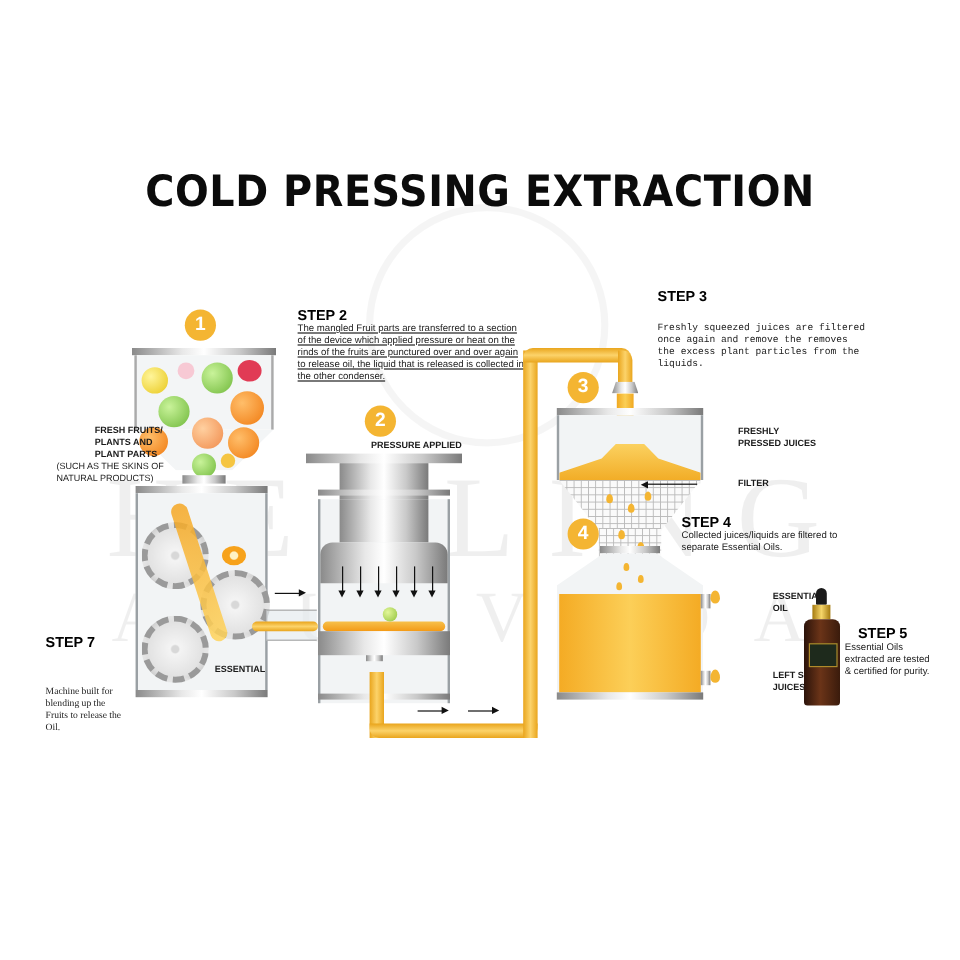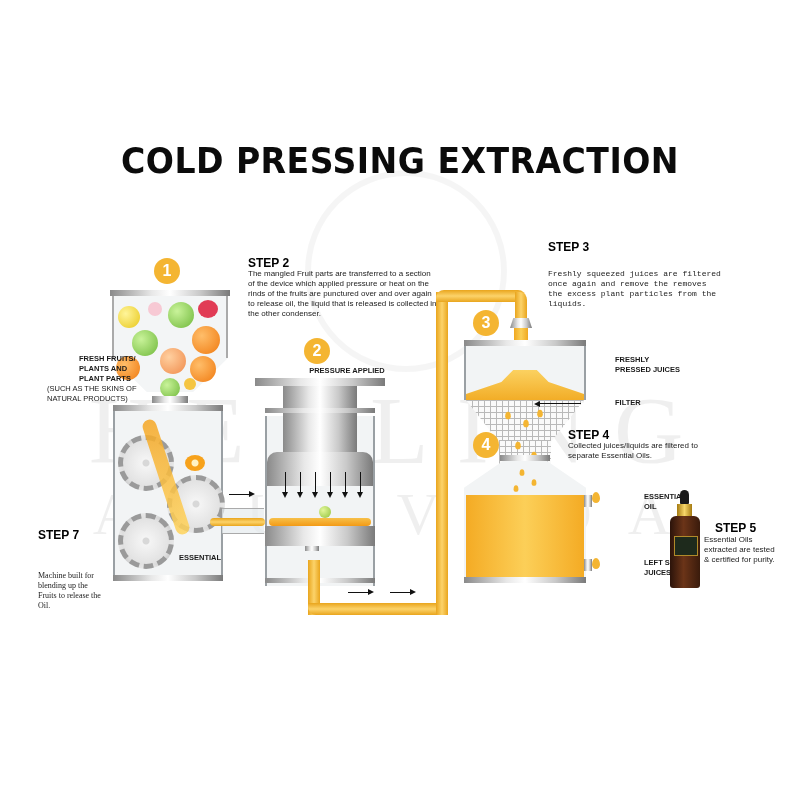--- a/index.html
+++ b/index.html
@@ -73,21 +73,21 @@
 </div>
 
 <div class="abs step-h" style="left:38px;top:528px;">STEP 7</div>
 <div class="abs step-p" style="left:38px;top:571px;width:70px;font-family:Liberation Serif, serif;">Machine built for blending up the Fruits to release the Oil.</div>
 
 <div class="abs" style="left:222px;top:508px;width:42px;height:24px;background:rgba(230,235,238,0.7);border-top:1px solid #aaa;border-bottom:1px solid #aaa;"></div>
 <div class="abs pipe-h" style="left:210px;top:518px;width:55px;height:8px;border-radius:4px;"></div>
 <div class="abs arrow-r" style="left:229px;top:494px;width:22px;"></div>
 
 <div class="abs step-h" style="left:248px;top:256px;">STEP 2</div>
-<div class="abs step-p" style="left:248px;top:269px;width:190px;">The mangled Fruit parts are transferred to a section of the device which applied pressure or heat on the rinds of the fruits are punctured over and over again to release oil, the liquid that is released is collected in the other condenser.</div>
+<div class="abs step-p" style="left:248px;top:269px;width:190px;text-decoration:underline;">The mangled Fruit parts are transferred to a section of the device which applied pressure or heat on the rinds of the fruits are punctured over and over again to release oil, the liquid that is released is collected in the other condenser.</div>
 
 <div class="abs badge" style="left:304px;top:338px;">2</div>
 <div class="abs lbl" style="left:250px;top:366px;width:130px;text-align:center;">PRESSURE APPLIED</div>
 
 <div class="abs" style="left:255px;top:378px;width:130px;height:210px;">
   <div class="abs metal" style="left:0;top:0;width:130px;height:8px;"></div>
   <div class="abs metal" style="left:28px;top:8px;width:74px;height:30px;"></div>
   <div class="abs" style="left:10px;top:38px;width:110px;height:170px;background:#f2f4f5;border-left:2px solid #9aa0a4;border-right:2px solid #9aa0a4;box-sizing:border-box;"></div>
   <div class="abs metal" style="left:10px;top:30px;width:110px;height:5px;"></div>
   <div class="abs metal" style="left:28px;top:38px;width:74px;height:36px;"></div>

